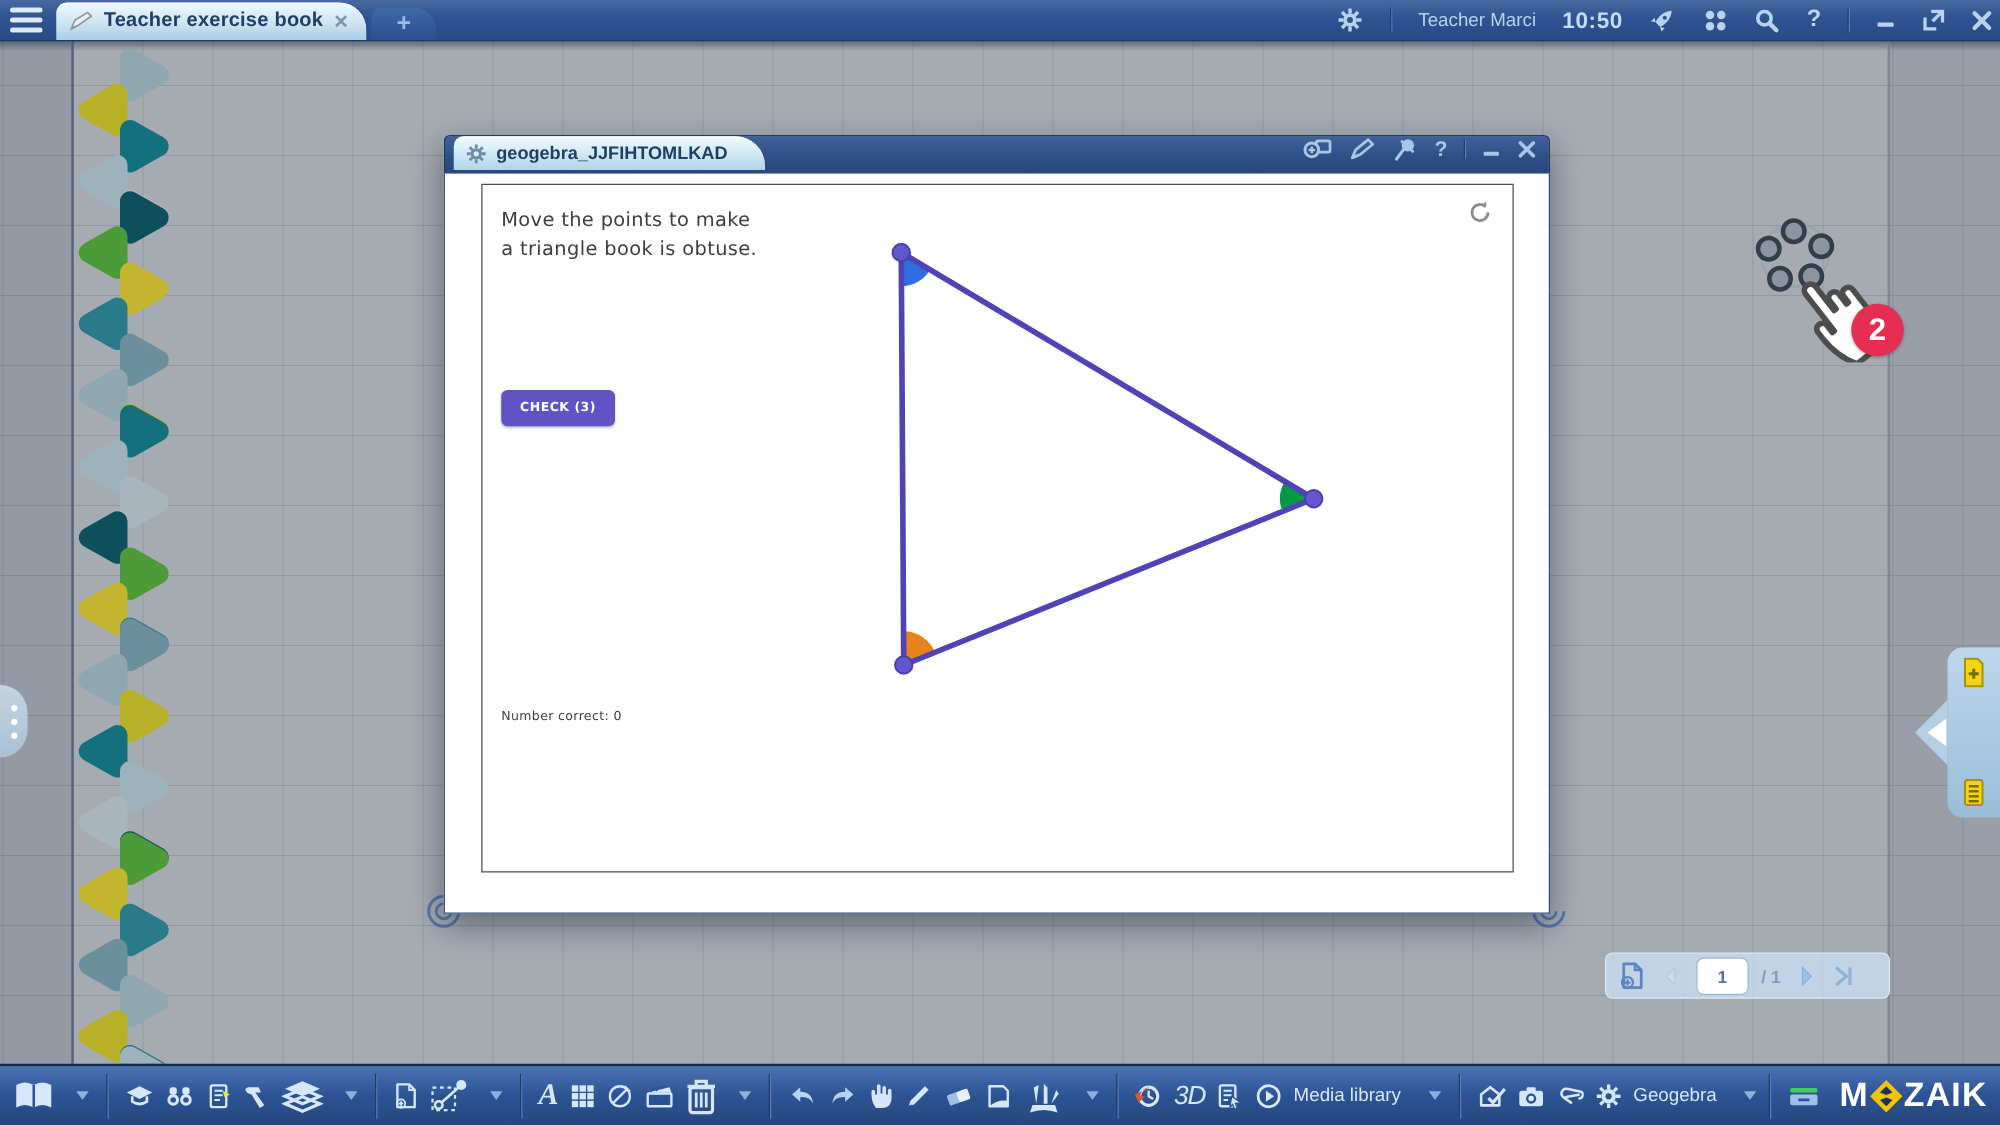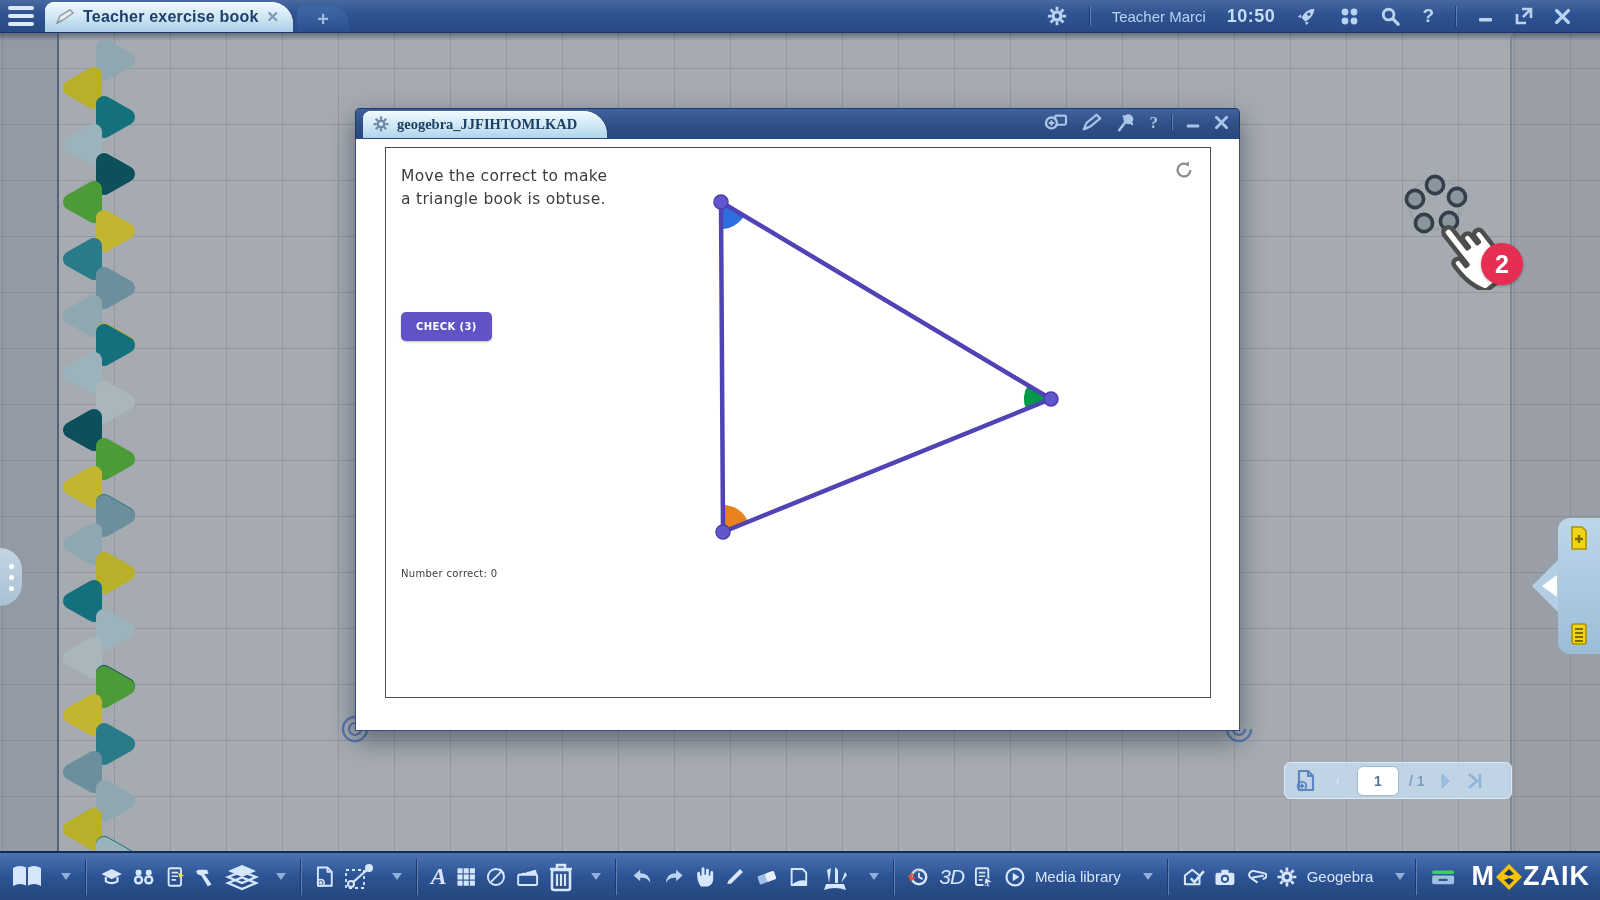--- a/index.html
+++ b/index.html
@@ -14,21 +14,21 @@
   #hamburger{width:42px;height:32px;display:flex;flex-direction:column;justify-content:center;gap:4px;align-items:center;cursor:pointer}
   #hamburger i{display:block;width:26px;height:4px;background:#dce8f6;border-radius:2px}
   .tab-active{height:30px;display:flex;align-items:center;gap:8px;padding:0 14px 0 10px;
     background:linear-gradient(#eff9fe,#cde4f2 55%,#abcde6);
     border-radius:9px 22px 0 0;box-shadow:inset 0 1px 0 #fff;margin-left:3px;}
   .tab-active .ttl{font-size:16px;font-weight:bold;color:#1d3f6b;letter-spacing:.2px;white-space:nowrap}
   .tab-active .x{color:#7d96b4;font-weight:bold;font-size:15px;cursor:pointer}
   .tab-new{height:26px;width:52px;margin-left:4px;background:linear-gradient(#3f69a8,#2b4f8e);
     border-radius:8px 18px 0 0;display:flex;align-items:center;justify-content:center;
     color:#9db9dd;font-size:20px;font-weight:bold;cursor:pointer}
-  #topbar-right{margin-left:auto;display:flex;align-items:center;height:32px;gap:21px;padding-right:29px;color:#b9d3ef}
+  #topbar-right{margin-left:auto;display:flex;align-items:center;height:32px;gap:21px;padding-right:6px;color:#b9d3ef}
   #topbar-right .txt{font-size:15px;color:#b9d3ef}
   #topbar-right .time{font-size:18px;font-weight:bold;color:#c4dcf4;letter-spacing:.5px}
   #topbar-right .q{font-size:19px;font-weight:bold;color:#bcd6f0;cursor:pointer}
   .vsep-top{width:1px;height:20px;background:#1e3c6e;border-right:1px solid #5d7fb4}
 
   
   #canvas{position:absolute;left:0;top:32px;width:1600px;height:819px;
     background-color:#a6abb2;
     background-image:linear-gradient(#93989f 1px,transparent 1px),
                      linear-gradient(90deg,#93989f 1px,transparent 1px);
@@ -38,21 +38,21 @@
   .page-edge-left{position:absolute;left:57px;top:0;bottom:0;width:2px;background:#44546e;opacity:.8}
   .shade-left{position:absolute;left:0;top:0;bottom:0;width:57px;background:rgba(50,60,80,.15)}
   .page-edge-right{position:absolute;left:1510px;top:0;bottom:0;width:2px;background:#6e7a8c;opacity:.7}
   .shade-right{position:absolute;left:1512px;right:0;top:0;bottom:0;background:rgba(50,60,80,.10)}
 
   
   #ggbwin{position:absolute;left:355px;top:76px;width:885px;height:622px;z-index:10;
     box-shadow:0 10px 26px rgba(10,20,40,.45);border-radius:5px 5px 2px 2px;}
   .win-titlebar{height:30px;background:linear-gradient(#41619b,#2d4d85 60%,#28477d);
     border:1px solid #1d3966;border-bottom:none;border-radius:5px 5px 0 0;
-    display:flex;align-items:center;font-family:Liberation Serif, serif;}
+    display:flex;align-items:flex-start;}
   .win-tab{height:27px;margin-left:7px;display:flex;align-items:center;gap:7px;padding:0 30px 0 9px;
     background:linear-gradient(#f0fafe,#cfe7f4 55%,#b2d4ea);border-radius:8px 24px 0 0;box-shadow:inset 0 1px 0 #fff;}
   .win-tab .wttl{font-size:14.5px;font-weight:bold;color:#1c3f66;white-space:nowrap}
   .win-actions{margin-left:auto;display:flex;align-items:center;gap:13px;padding:0 10px 4px 0;color:#a9c6e8}
   .win-actions .q{font-size:17px;font-weight:bold;color:#a9c6e8;cursor:pointer;line-height:1}
   .vsep-win{width:1px;height:16px;background:#1e3c6e;border-right:1px solid #5d7fb4}
   .win-body{height:592px;background:#ffffff;border:1px solid #35507e;border-top:none;box-sizing:border-box;position:relative;}
   .applet{position:absolute;left:29px;top:8px;width:826px;height:551px;background:#fff;
     border:1px solid #4d4d4d;box-sizing:border-box;font-family:"DejaVu Sans",sans-serif;}
   .instruction{position:absolute;left:15px;top:17px;font-size:15.5px;color:#3d3d3d;line-height:23px;letter-spacing:.3px}
@@ -258,21 +258,21 @@
         </svg>
         <svg width="15" height="15" viewBox="0 0 16 16">
           <path d="M2.5 2.5 L13.5 13.5 M13.5 2.5 L2.5 13.5" stroke="#a9c6e8" stroke-width="3" stroke-linecap="round"></path>
         </svg>
       </div>
     </div>
 
     <div class="win-body">
       <div class="applet">
         <div class="instruction">
-          <div>Move the correct to make</div>
+          <div>Move the points to make</div>
           <div>a triangle book is obtuse.</div>
         </div>
         <button class="check-btn">CHECK (3)</button>
         <svg class="refresh" width="22" height="22" viewBox="0 0 24 24">
           <path d="M19 12 a7 7 0 1 1 -2.2 -5.1" fill="none" stroke="#8c8c8c" stroke-width="2.4"></path>
           <path d="M17.5 2.5 L17.3 7.4 L12.6 6.2 Z" fill="#8c8c8c"></path>
         </svg>
         <svg id="tri" width="826" height="549">
             <path d="M335,54 L358.1832450112337,67.83969474913042 A27,27 0 0 1 335.16363335845995,80.99950414589125 Z" fill="#2e6fe0"></path>
             <path d="M665,251 L639.9787576776671,261.1458086246045 A27,27 0 0 1 641.8167549887663,237.16030525086958 Z" fill="#009a47"></path>

